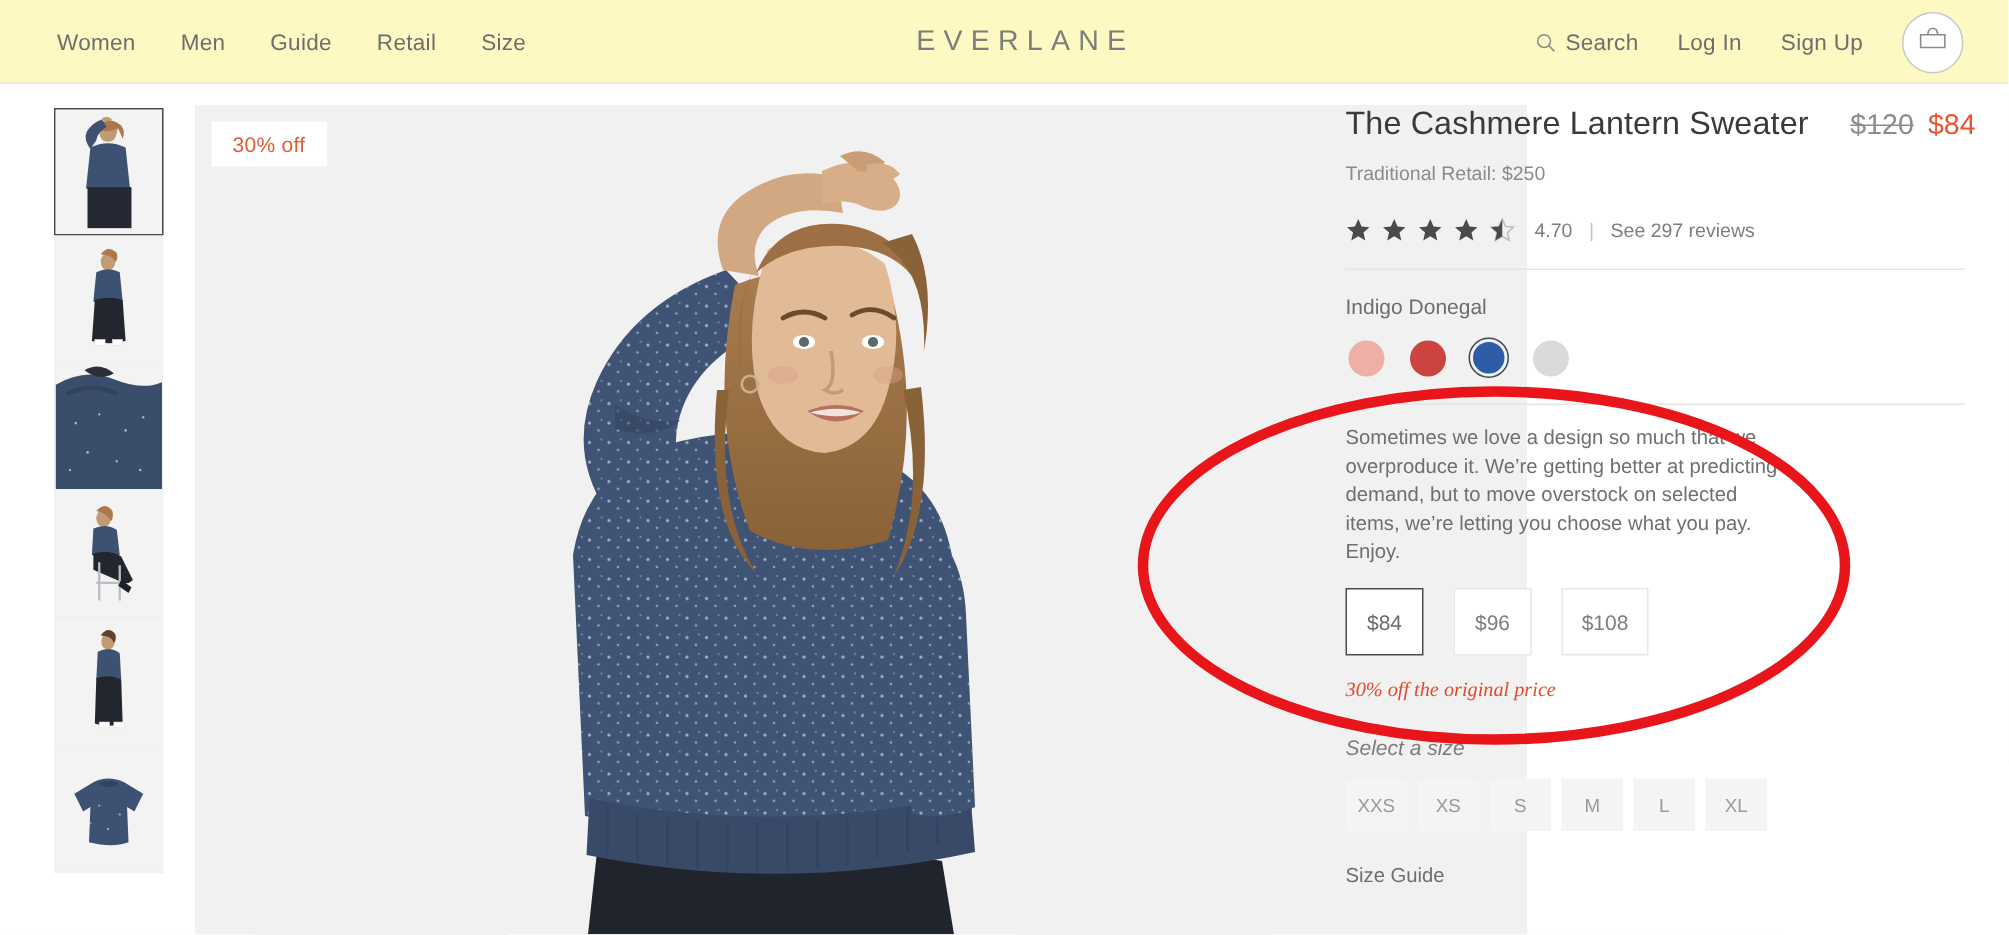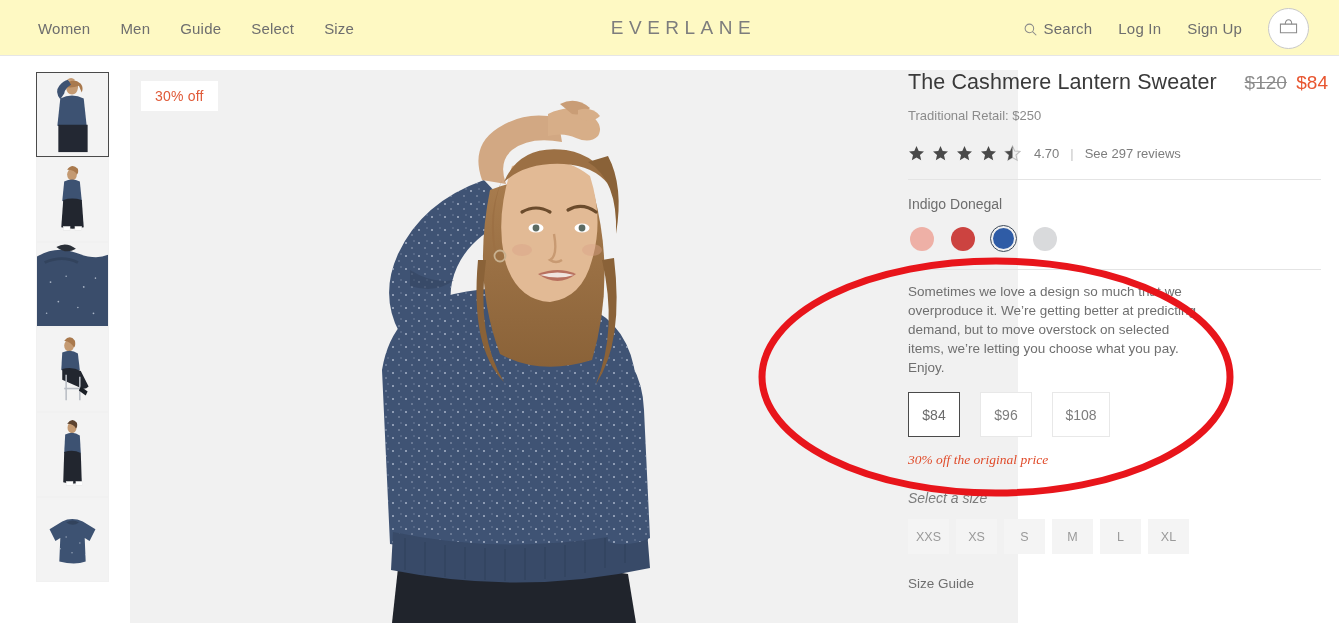--- a/index.html
+++ b/index.html
@@ -49,21 +49,21 @@
     position: absolute; left: 130px; top: 70px; width: 888px; height: 553px;
     background: #f1f1f1; overflow: hidden;
   }
   .hero svg { position: absolute; left: 0; top: 0; width: 748px; height: 553px; }
   .badge {
     position: absolute; left: 11px; top: 11px; background: #fff;
     padding: 7px 14px; font-size: 14px; color: #e05a38; letter-spacing: .2px;
   }
 
   
-  .panel { position: absolute; left: 897px; top: 70px; width: 420px; margin-left: 11px; }
+  .panel { position: absolute; left: 897px; top: 70px; width: 420px; }
   .title-row { display: flex; align-items: baseline; justify-content: space-between; }
   .prod-title { font-size: 21.5px; color: #3a3a3a; font-weight: 400; letter-spacing: .1px; }
   .price-box { white-space: nowrap; }
   .price-old { font-size: 19px; color: #8c8c8c; text-decoration: line-through; margin-right: 5px; }
   .price-new { font-size: 19px; color: #e8552f; }
   .retail { margin-top: 13px; font-size: 13px; color: #8b8b8b; }
 
   .rating { margin-top: 22px; display: flex; align-items: center; }
   .stars { display: flex; gap: 7px; margin-right: 13px; }
   .star { width: 17px; height: 17px; display: block; }
@@ -108,21 +108,21 @@
 </head>
 <body>
 
 <div class="page">
 
   <div class="header">
     <div class="nav-left">
       <span class="nav-link">Women</span>
       <span class="nav-link">Men</span>
       <span class="nav-link">Guide</span>
-      <span class="nav-link">Select</span>
+      <span class="nav-link">Retail</span>
       <span class="nav-link">Size</span>
     </div>
 
     <div class="brand">EVERLANE</div>
 
     <div class="nav-right">
       <span class="search-wrap">
         <span class="icon-search">
           <svg viewBox="0 0 14 14" width="13" height="13">
             <circle cx="5.8" cy="5.8" r="4.6" fill="none" stroke="#8a8a8a" stroke-width="1.1"></circle>

